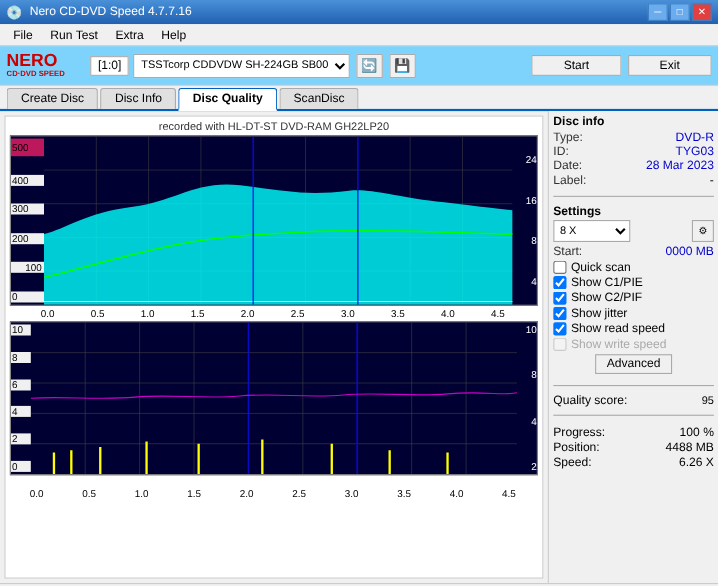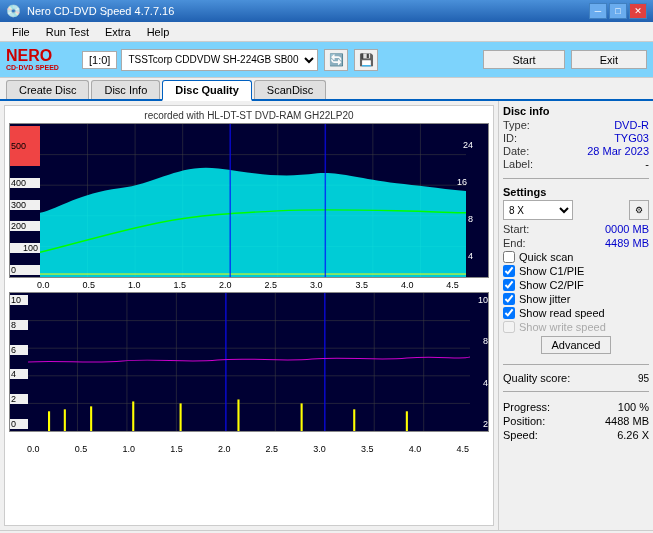--- a/index.html
+++ b/index.html
@@ -233,31 +233,31 @@
 </div>
 
 <div class="main-content">
 
   <div class="chart-area">
     <div class="chart-title">recorded with HL-DT-ST DVD-RAM GH22LP20</div>
 
     <div style="position:relative; height:155px; border:1px solid #888; background:#000033; margin-bottom:2px;">
 
       <div style="position:absolute;left:0;top:0;bottom:0;width:30px;display:flex;flex-direction:column;justify-content:space-between;padding:2px 0;z-index:2;">
-        <span style="color:#000;font-size:9px;background:#ef4444;padding:15px 1px;">500</span>
+        <span style="color:#000;font-size:9px;background:#be185d;padding:3px 1px;">500</span>
         <span style="color:#000;font-size:9px;background:#f0f0f0;padding:0 1px;">400</span>
         <span style="color:#000;font-size:9px;background:#f0f0f0;padding:0 1px;">300</span>
         <span style="color:#000;font-size:9px;background:#f0f0f0;padding:0 1px;">200</span>
         <span style="color:#000;font-size:9px;background:#f0f0f0;padding:0 13px;">100</span>
         <span style="color:#000;font-size:9px;background:#f0f0f0;padding:0 1px;">0</span>
       </div>
 
-      <div style="position:absolute;right:15px;top:0;bottom:0;width:22px;display:flex;flex-direction:column;justify-content:space-around;padding:2px 0;z-index:2;">
+      <div style="position:absolute;right:0;top:0;bottom:0;width:22px;display:flex;flex-direction:column;justify-content:space-around;padding:2px 0;z-index:2;">
         <span style="color:#fff;font-size:9px;text-align:right;">24</span>
-        <span style="color:#fff;font-size:9px;text-align:center;">16</span>
+        <span style="color:#fff;font-size:9px;text-align:right;">16</span>
         <span style="color:#fff;font-size:9px;text-align:right;">8</span>
         <span style="color:#fff;font-size:9px;text-align:right;">4</span>
       </div>
 
       <svg style="position:absolute;left:30px;top:0;right:22px;bottom:0;width:calc(100% - 52px);height:100%;" viewBox="0 0 430 155" preserveAspectRatio="none">
 
         <line x1="0" y1="31" x2="430" y2="31" stroke="#444" stroke-width="0.5"></line>
         <line x1="0" y1="62" x2="430" y2="62" stroke="#444" stroke-width="0.5"></line>
         <line x1="0" y1="93" x2="430" y2="93" stroke="#444" stroke-width="0.5"></line>
         <line x1="0" y1="124" x2="430" y2="124" stroke="#444" stroke-width="0.5"></line>
@@ -389,24 +389,20 @@
       <div class="settings-row">
         <select class="speed-select">
           <option>8 X</option>
         </select>
         <button class="settings-icon-btn">⚙</button>
       </div>
       <div class="mb-row">
         <span class="mb-label">Start:</span>
         <span class="mb-value">0000 MB</span>
       </div>
-      <div class="mb-row">
-        <span class="mb-label">End:</span>
-        <span class="mb-value">4489 MB</span>
-      </div>
       <div class="checkbox-row">
         <input type="checkbox" style="">
         <label class="checkbox-label">Quick scan</label>
       </div>
       <div class="checkbox-row">
         <input type="checkbox" checked="" style="">
         <label class="checkbox-label">Show C1/PIE</label>
       </div>
       <div class="checkbox-row">
         <input type="checkbox" checked="" style="">

